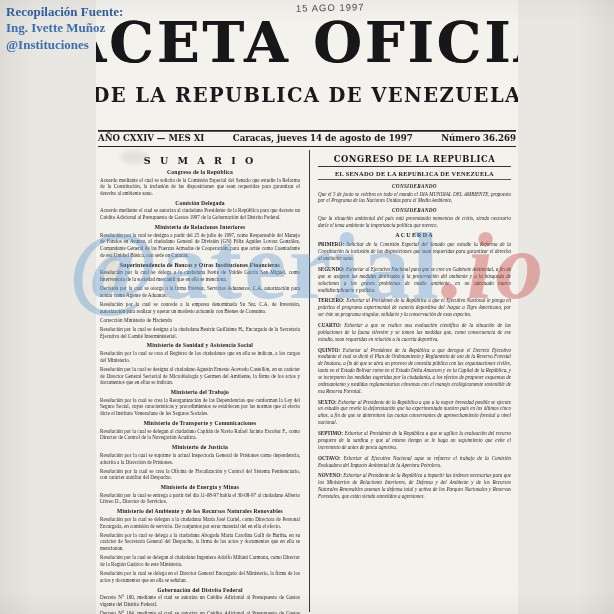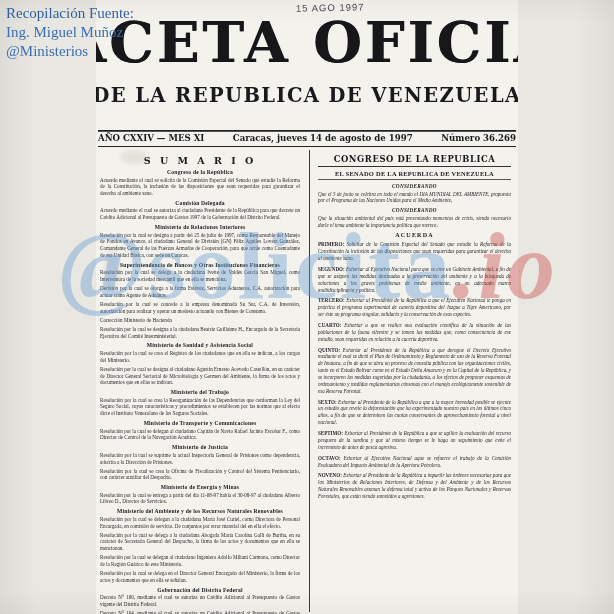--- a/index.html
+++ b/index.html
@@ -33,22 +33,22 @@
     white-space:nowrap;
   }
   .wm-dot { color:rgba(200,70,70,0.40);font-style:italic; }
 
   
   .credit {
     position:absolute;
     left:6px; top:4px;
     z-index:25;
     font-family:"Liberation Serif", serif;
-    font-size:15px;
-    font-weight:normal;
+    font-size:13px;
+    font-weight:bold;
     color:#3b6fb0;
     line-height:1.25;
   }
   .credit div:nth-child(1){ color:#2f5f9e; }
   .credit div:nth-child(3){ color:#3b6fb0; }
 
   
   .datestamp {
     position:absolute;
     left:296px; top:2px;
@@ -327,24 +327,24 @@
           <div class="num-para"><span class="lead">SEPTIMO:</span><span class="txt"> Exhortar al Presidente de la República a que se agilice la evaluación del recurso pesquero de la sardina y que al mismo tiempo se le haga un seguimiento que evite el incremento de antes de pesca agresiva.</span></div>
           <div class="num-para"><span class="lead">OCTAVO:</span><span class="txt"> Exhortar al Ejecutivo Nacional aque se refuerce el trabajo de la Comisión Evaluadora del Impacto Ambiental de la Apertura Petrolera.</span></div>
           <div class="num-para"><span class="lead">NOVENO:</span><span class="txt"> Exhortar al Presidente de la República a impartir las órdenes necesarias para que los Ministerios de Relaciones Interiores, de Defensa y del Ambiente y de los Recursos Naturales Renovables asuman la defensa total y activa de los Parques Nacionales y Reservas Forestales, que están siendo sometidos a agresiones.</span></div>
         </div>
     </div>
   </div>
 
   <div class="scan-tint"></div>
 
   <div class="watermark">
-    <span>@</span><span>solicita</span><span class="wm-dot">.io</span>
+    <span>@</span><span>aterial</span><span class="wm-dot">.io</span>
   </div>
 
   <div class="credit">
     <div>Recopilación Fuente:</div>
-    <div>Ing. Miguel Muñoz</div>
-    <div>@Ministerios</div>
+    <div>Ing. Ivette Muñoz</div>
+    <div>@Instituciones</div>
   </div>
 
   <div class="datestamp">15 AGO 1997</div>
 
 </div>
 
 </body></html>

